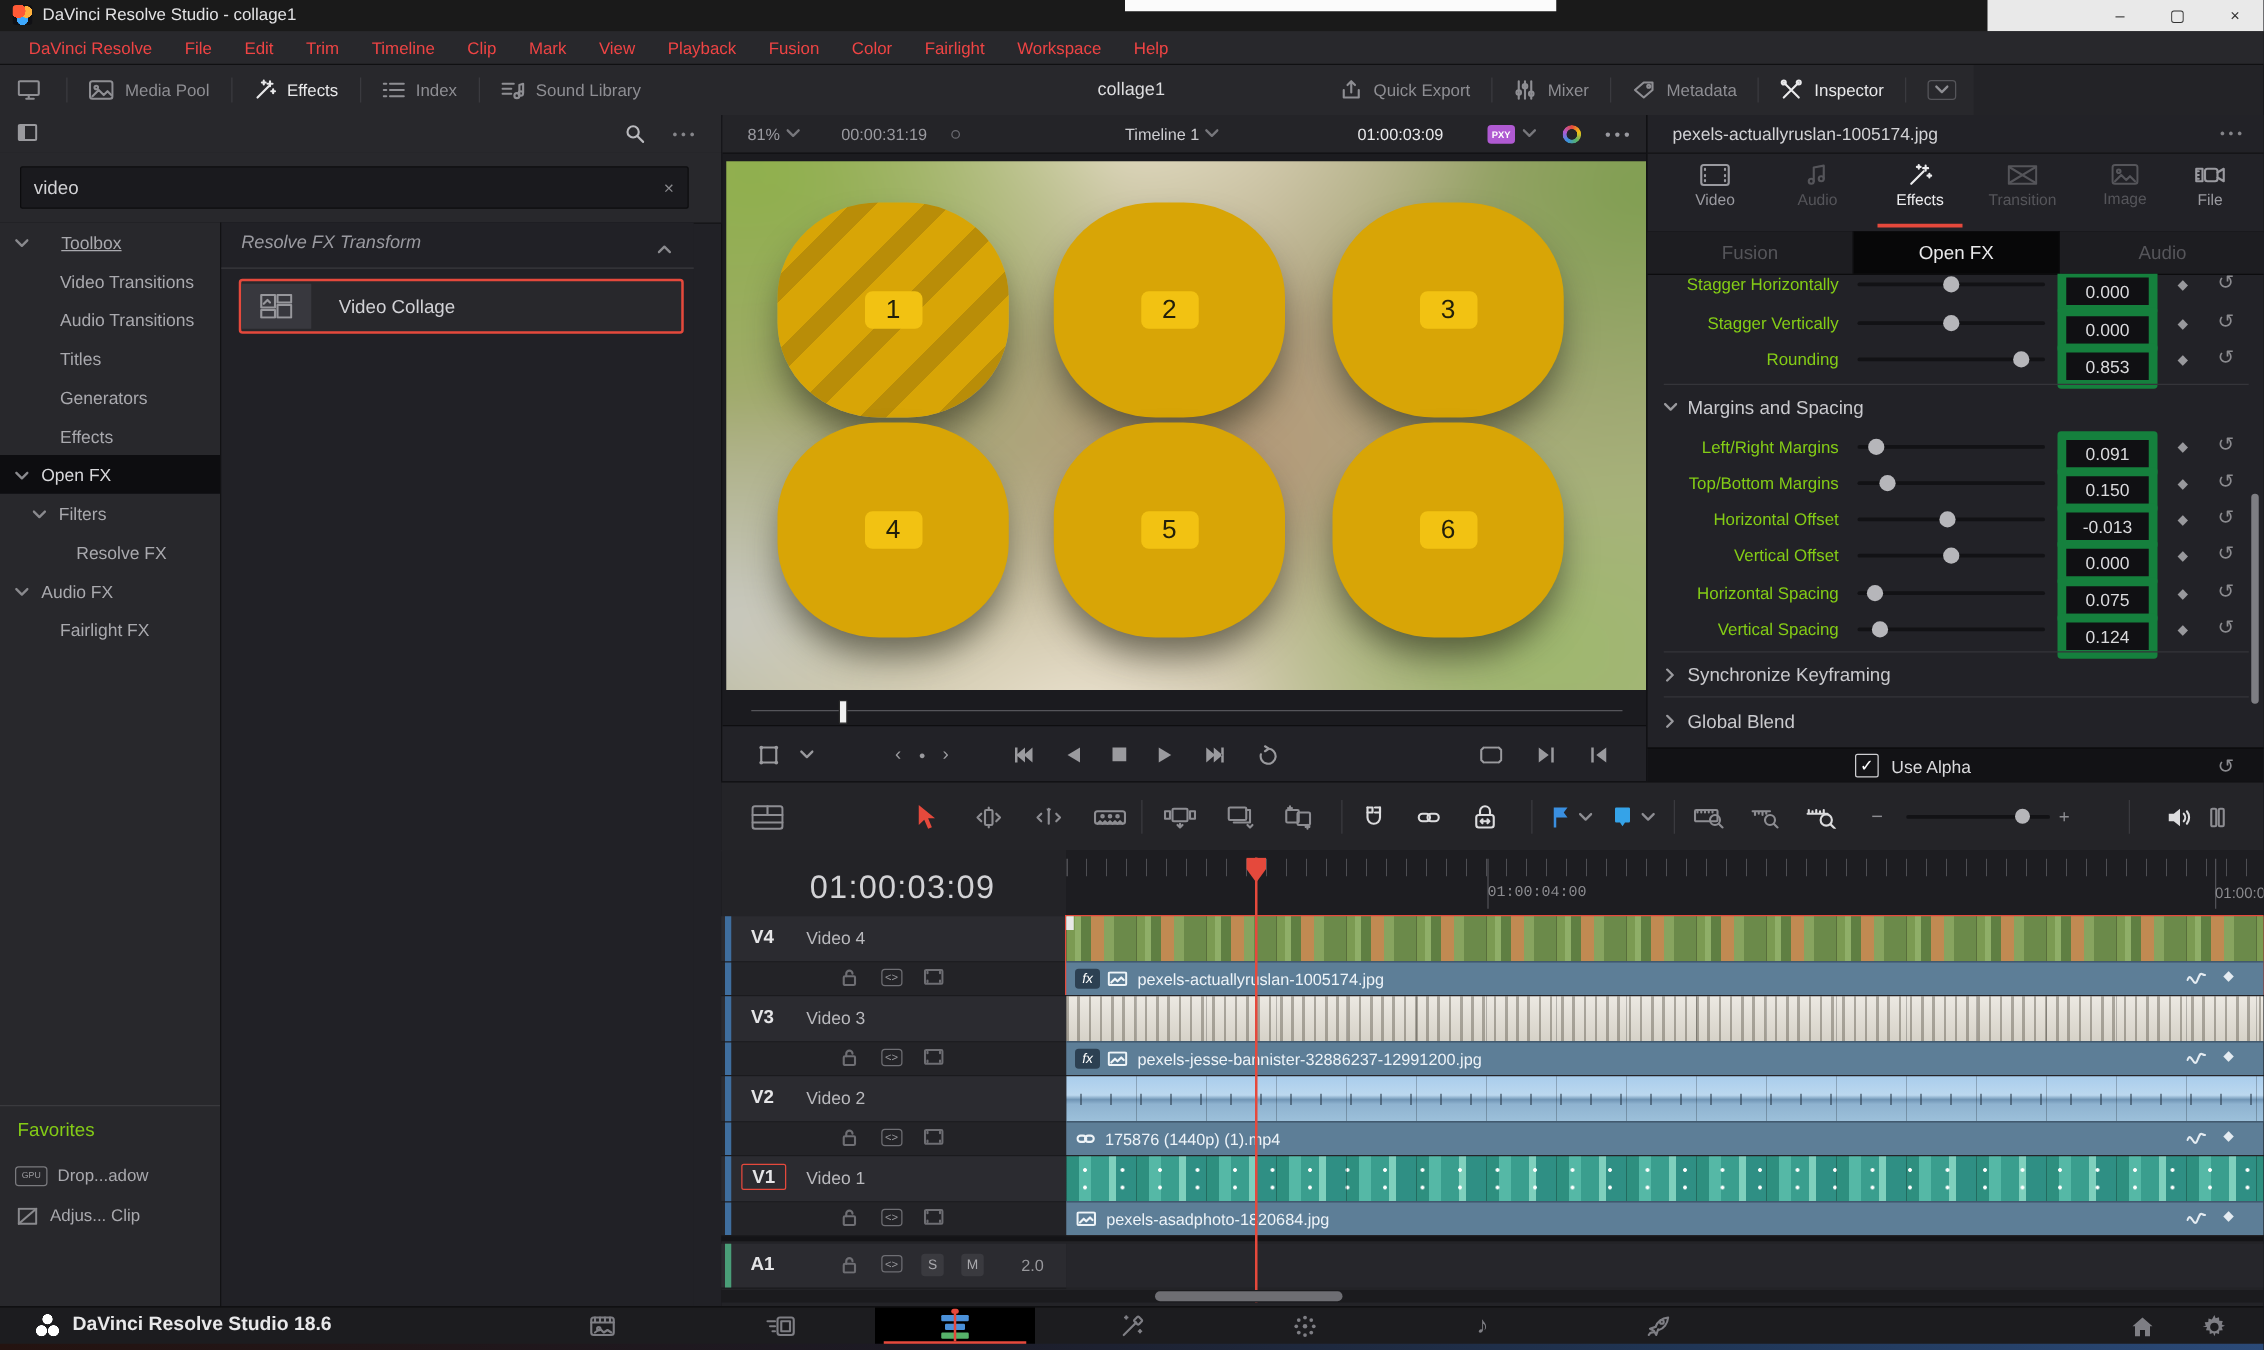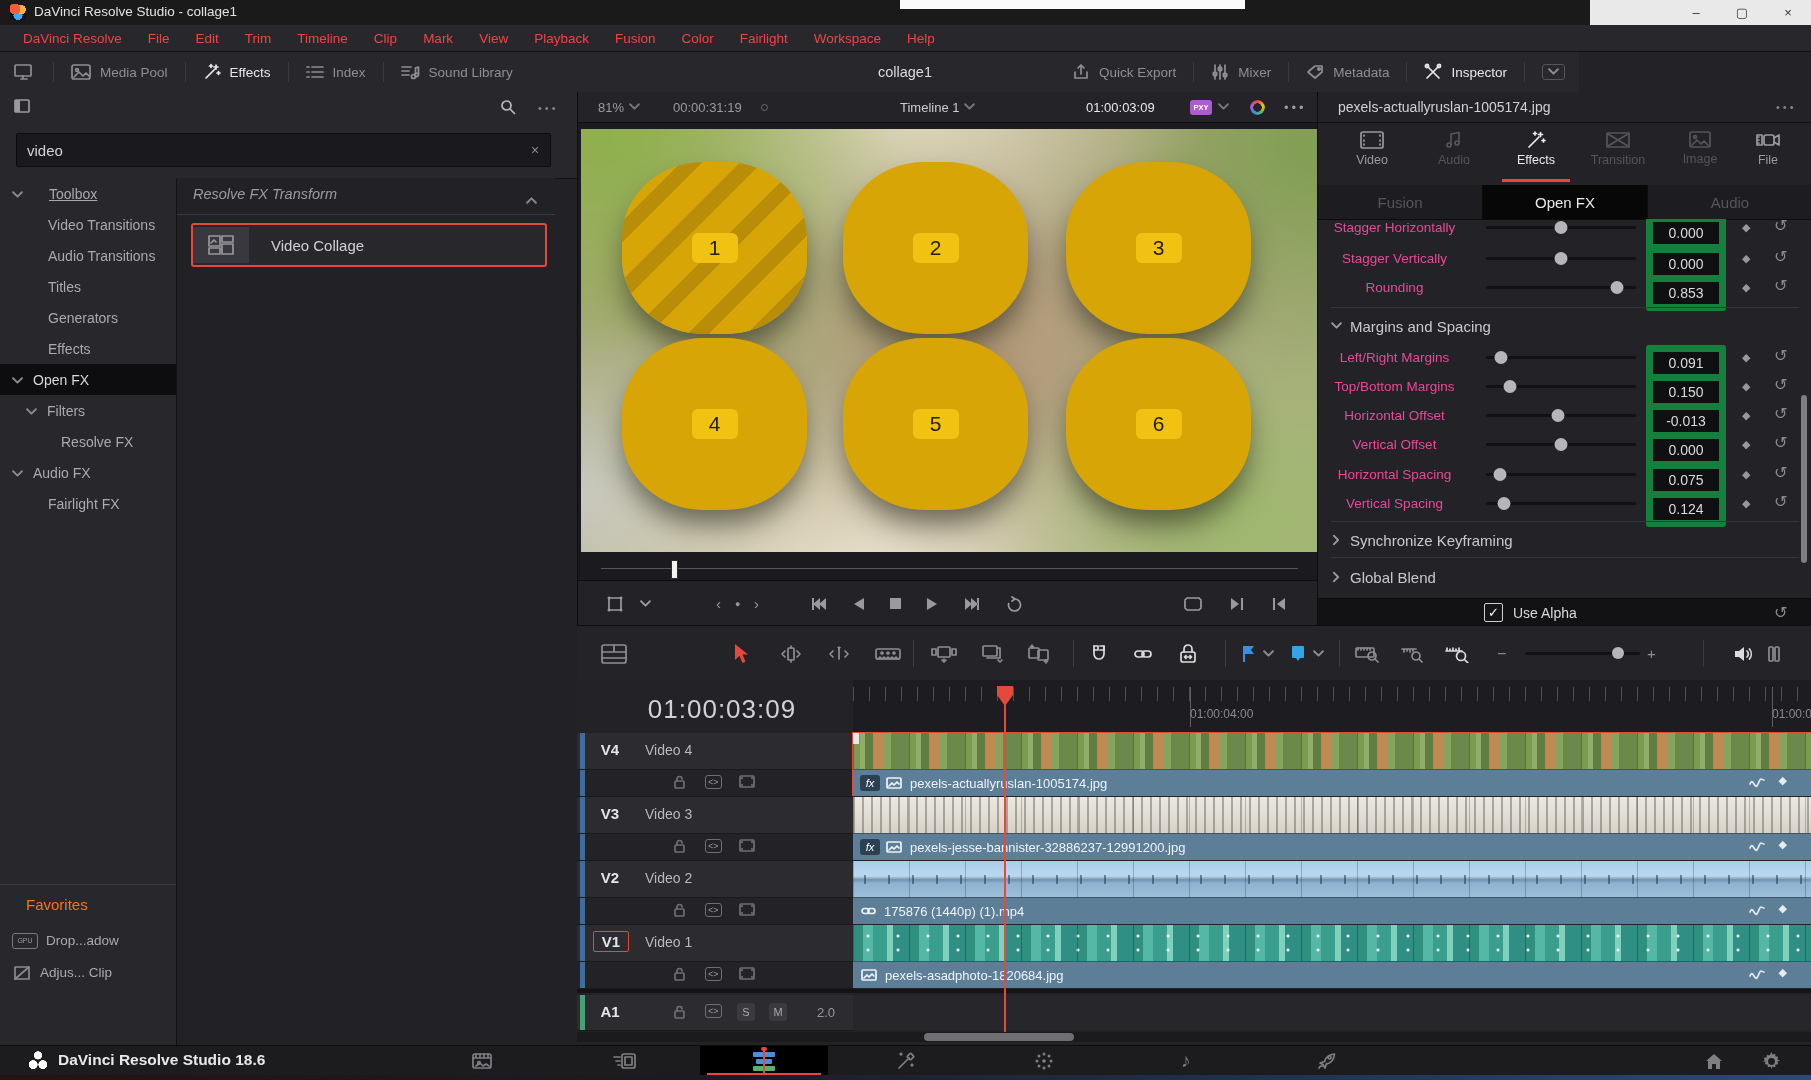--- a/index.html
+++ b/index.html
@@ -53,21 +53,21 @@
   .tchev{position:absolute;color:#8a8a8e;}
   .fxcol{position:absolute;left:176px;top:86px;width:378px;height:867px;background:#212126;border-left:1px solid #121214;}
   .fxhdr{position:absolute;left:16px;top:8px;font-size:14.5px;color:#9a9aa0;font-style:italic;}
   .fxhdr-chev{position:absolute;right:18px;top:12px;color:#8a8a8e;}
   .fxdivider{position:absolute;left:0;top:36px;width:378px;height:1px;background:#3a3a3e;}
   .fxcard{position:absolute;left:14px;top:45px;width:352px;height:40px;background:#28282c;
           border:2px solid #e5493c;border-radius:3px;display:flex;align-items:center;}
   .fxcard .icobox{width:56px;height:36px;background:#38383e;display:flex;align-items:center;justify-content:center;color:#97979c;}
   .fxcard .lbl{margin-left:22px;font-size:15px;color:#d2d2d6;}
   .favdiv{position:absolute;left:0;top:706px;width:176px;height:1px;background:#3a3a3e;}
-  .favtitle{position:absolute;left:14px;top:718px;font-size:15px;color:#f97316;margin-left:12px;}
+  .favtitle{position:absolute;left:14px;top:718px;font-size:15px;color:#84cc16;}
   .favitem{position:absolute;left:0;height:31px;width:176px;display:flex;align-items:center;font-size:13.5px;color:#a9a9ae;}
   .gpu{width:24px;height:14px;border:1px solid #7a7a7e;border-radius:3px;font-size:7px;color:#9a9a9e;
        display:flex;align-items:center;justify-content:center;margin:0 8px 0 12px;}
   .adjico{width:16px;height:14px;margin:0 10px 0 14px;color:#8a8a8e;}
   
   .viewer{left:578px;top:92px;width:739px;height:533px;background:#1b1b1f;}
   .vhead{position:absolute;left:0;top:0;width:739px;height:30px;background:#242428;border-bottom:1px solid #0e0e10;}
   .vhead .itm{position:absolute;top:0;height:30px;display:flex;align-items:center;font-size:13px;color:#9a9aa0;gap:5px;}
   .pxy{width:22px;height:15px;border-radius:3px;background:#b05ad2;color:#fff;font-size:7.5px;
        display:flex;align-items:center;justify-content:center;font-weight:bold;}
@@ -101,21 +101,21 @@
   .itab .lb{margin-top:4px;font-size:12.5px;}
   .itab.dim{color:#55555a;}
   .itab.on{color:#ececee;}
   .itab.on .ul{position:absolute;left:7px;right:7px;bottom:3px;height:3px;background:#e5493c;}
   .isubtabs{position:absolute;left:0;top:93px;width:494px;height:34px;background:#1d1d21;display:flex;border-bottom:1px solid #0c0c0e;}
   .isub{flex:1;display:flex;align-items:center;justify-content:center;font-size:15px;color:#55555a;border-right:1px solid #0c0c0e;}
   .isub:last-child{border-right:none;}
   .isub.on{background:#070708;color:#e9e9eb;}
   .iscroll{position:absolute;left:0;top:127px;width:494px;height:379px;overflow:hidden;}
   .prow{position:absolute;left:0;width:494px;height:28px;}
-  .prow .lb{position:absolute;left:0;top:7px;width:153px;text-align:center;font-size:13.5px;color:#ec4899;white-space:nowrap;}
+  .prow .lb{position:absolute;left:0;top:7px;width:153px;text-align:right;font-size:13.5px;color:#84cc16;white-space:nowrap;}
   .ptrack{position:absolute;left:168px;top:13px;width:150px;height:3px;background:#121215;border-radius:2px;}
   .phandle{position:absolute;top:-5px;width:13px;height:13px;border-radius:50%;background:#b6b6ba;transform:translateX(-50%);}
   .pval{position:absolute;left:328px;top:2px;width:66px;height:22px;background:#101013;border:7px solid #15803d;
         border-radius:3px;color:#dadadd;font-size:14px;display:flex;align-items:center;justify-content:center;}
   .pkey{position:absolute;left:424px;top:8px;color:#98989c;font-size:11px;}
   .prst{position:absolute;left:456px;top:3px;color:#8a8a8e;font-size:16px;}
   .isec{position:absolute;left:0;width:494px;height:26px;display:flex;align-items:center;color:#c9c9cd;font-size:15px;gap:8px;}
   .isec .cvx{margin-left:13px;color:#9a9a9e;display:flex;}
   .ihr{position:absolute;left:13px;width:468px;height:1px;background:#35353a;}
   .alpha{position:absolute;left:0;top:506px;width:494px;height:27px;background:#121215;border-top:1px solid #0b0b0d;display:flex;align-items:center;}
@@ -887,21 +887,21 @@
         </svg>
       </span>
   </div>
 
   <div class="abs timeline">
     <div class="bigtc">01:00:03:09</div>
 
     <div class="ruler">
       <div class="ticks"></div>
       <div class="bigticks"></div>
-      <span class="rlabel" style="left:337px;">01:00:04:00</span>
+      <span class="rlabel" style="left:337px;font-family:Liberation Mono, monospace;">01:00:04:00</span>
       <span class="rlabel" style="left:919px;">01:00:05:00</span>
     </div>
 
     <div class="thead" style="top:53px;">
       <div class="lblrow">
           <span class="cbar"></span>
           <span class="tid">V4</span>
           <span class="tname">Video 4</span>
         </div>
       <div class="ctlrow">

